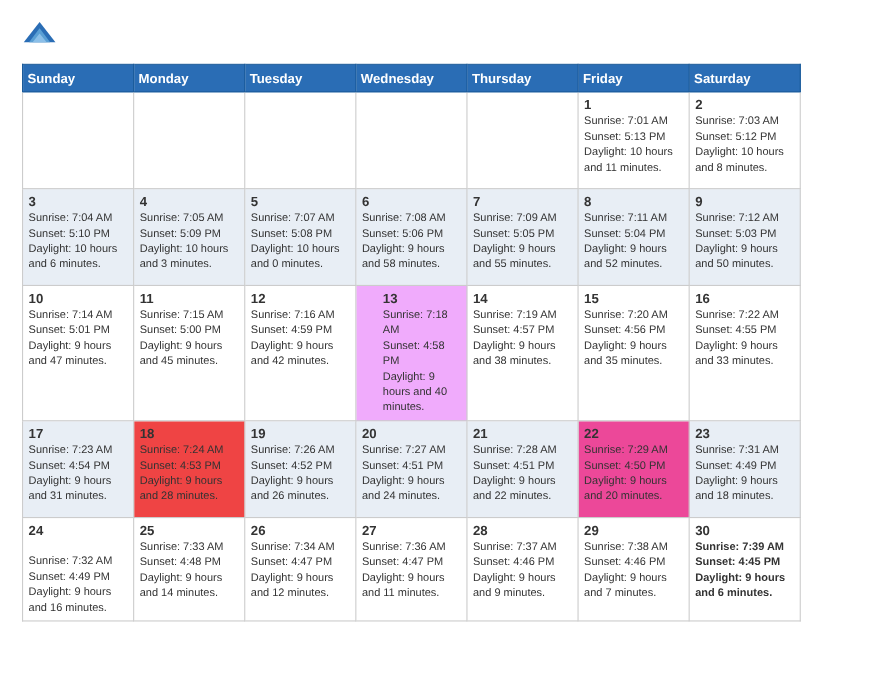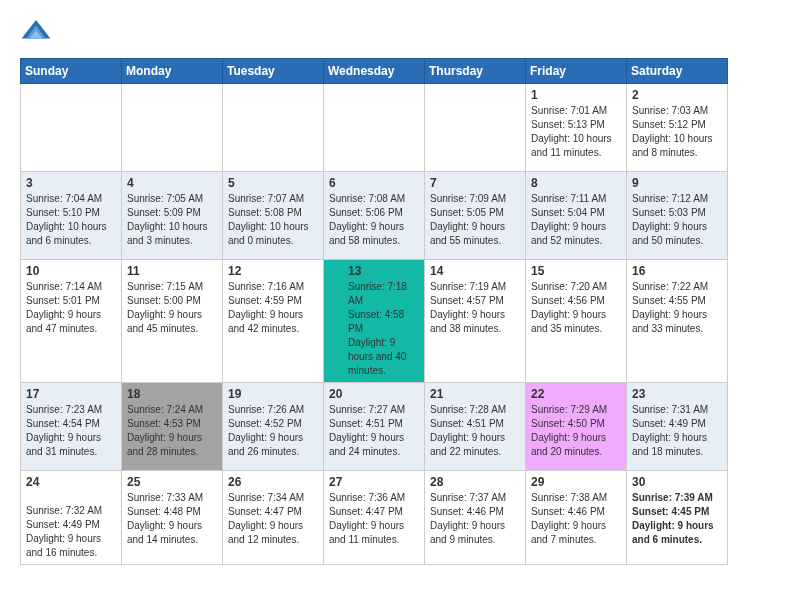--- a/index.html
+++ b/index.html
@@ -214,21 +214,21 @@
             <div class="day-info" style="white-space: pre-line;">Sunrise: 7:15 AM
 Sunset: 5:00 PM
 Daylight: 9 hours and 45 minutes.</div>
           </td>
           <td style="background: rgb(255, 255, 255);">
             <span class="day-num">12</span>
             <div class="day-info" style="white-space: pre-line;">Sunrise: 7:16 AM
 Sunset: 4:59 PM
 Daylight: 9 hours and 42 minutes.</div>
           </td>
-          <td style="background: #14b8a6; padding-left: 24px;">
+          <td style="background: #f0abfc; padding-left: 24px;">
             <span class="day-num">13</span>
             <div class="day-info" style="white-space: pre-line;">Sunrise: 7:18 AM
 Sunset: 4:58 PM
 Daylight: 9 hours and 40 minutes.</div>
           </td>
           <td style="background: rgb(255, 255, 255);">
             <span class="day-num">14</span>
             <div class="day-info" style="white-space: pre-line;">Sunrise: 7:19 AM
 Sunset: 4:57 PM
 Daylight: 9 hours and 38 minutes.</div>
@@ -246,21 +246,21 @@
 Daylight: 9 hours and 33 minutes.</div>
           </td>
         </tr>
         <tr class="row-even">
           <td style="background: rgb(232, 238, 245);">
             <span class="day-num">17</span>
             <div class="day-info" style="white-space: pre-line;">Sunrise: 7:23 AM
 Sunset: 4:54 PM
 Daylight: 9 hours and 31 minutes.</div>
           </td>
-          <td style="background: #a3a3a3;">
+          <td style="background: #ef4444;">
             <span class="day-num">18</span>
             <div class="day-info" style="white-space: pre-line;">Sunrise: 7:24 AM
 Sunset: 4:53 PM
 Daylight: 9 hours and 28 minutes.</div>
           </td>
           <td style="background: rgb(232, 238, 245);">
             <span class="day-num">19</span>
             <div class="day-info" style="white-space: pre-line;">Sunrise: 7:26 AM
 Sunset: 4:52 PM
 Daylight: 9 hours and 26 minutes.</div>
@@ -270,21 +270,21 @@
             <div class="day-info" style="white-space: pre-line;">Sunrise: 7:27 AM
 Sunset: 4:51 PM
 Daylight: 9 hours and 24 minutes.</div>
           </td>
           <td style="background: rgb(232, 238, 245);">
             <span class="day-num">21</span>
             <div class="day-info" style="white-space: pre-line;">Sunrise: 7:28 AM
 Sunset: 4:51 PM
 Daylight: 9 hours and 22 minutes.</div>
           </td>
-          <td style="background: #f0abfc; margin-left: 43px;">
+          <td style="background: #ec4899; margin-left: 43px;">
             <span class="day-num">22</span>
             <div class="day-info" style="white-space: pre-line;">Sunrise: 7:29 AM
 Sunset: 4:50 PM
 Daylight: 9 hours and 20 minutes.</div>
           </td>
           <td style="background: rgb(232, 238, 245);">
             <span class="day-num">23</span>
             <div class="day-info" style="white-space: pre-line;">Sunrise: 7:31 AM
 Sunset: 4:49 PM
 Daylight: 9 hours and 18 minutes.</div>

